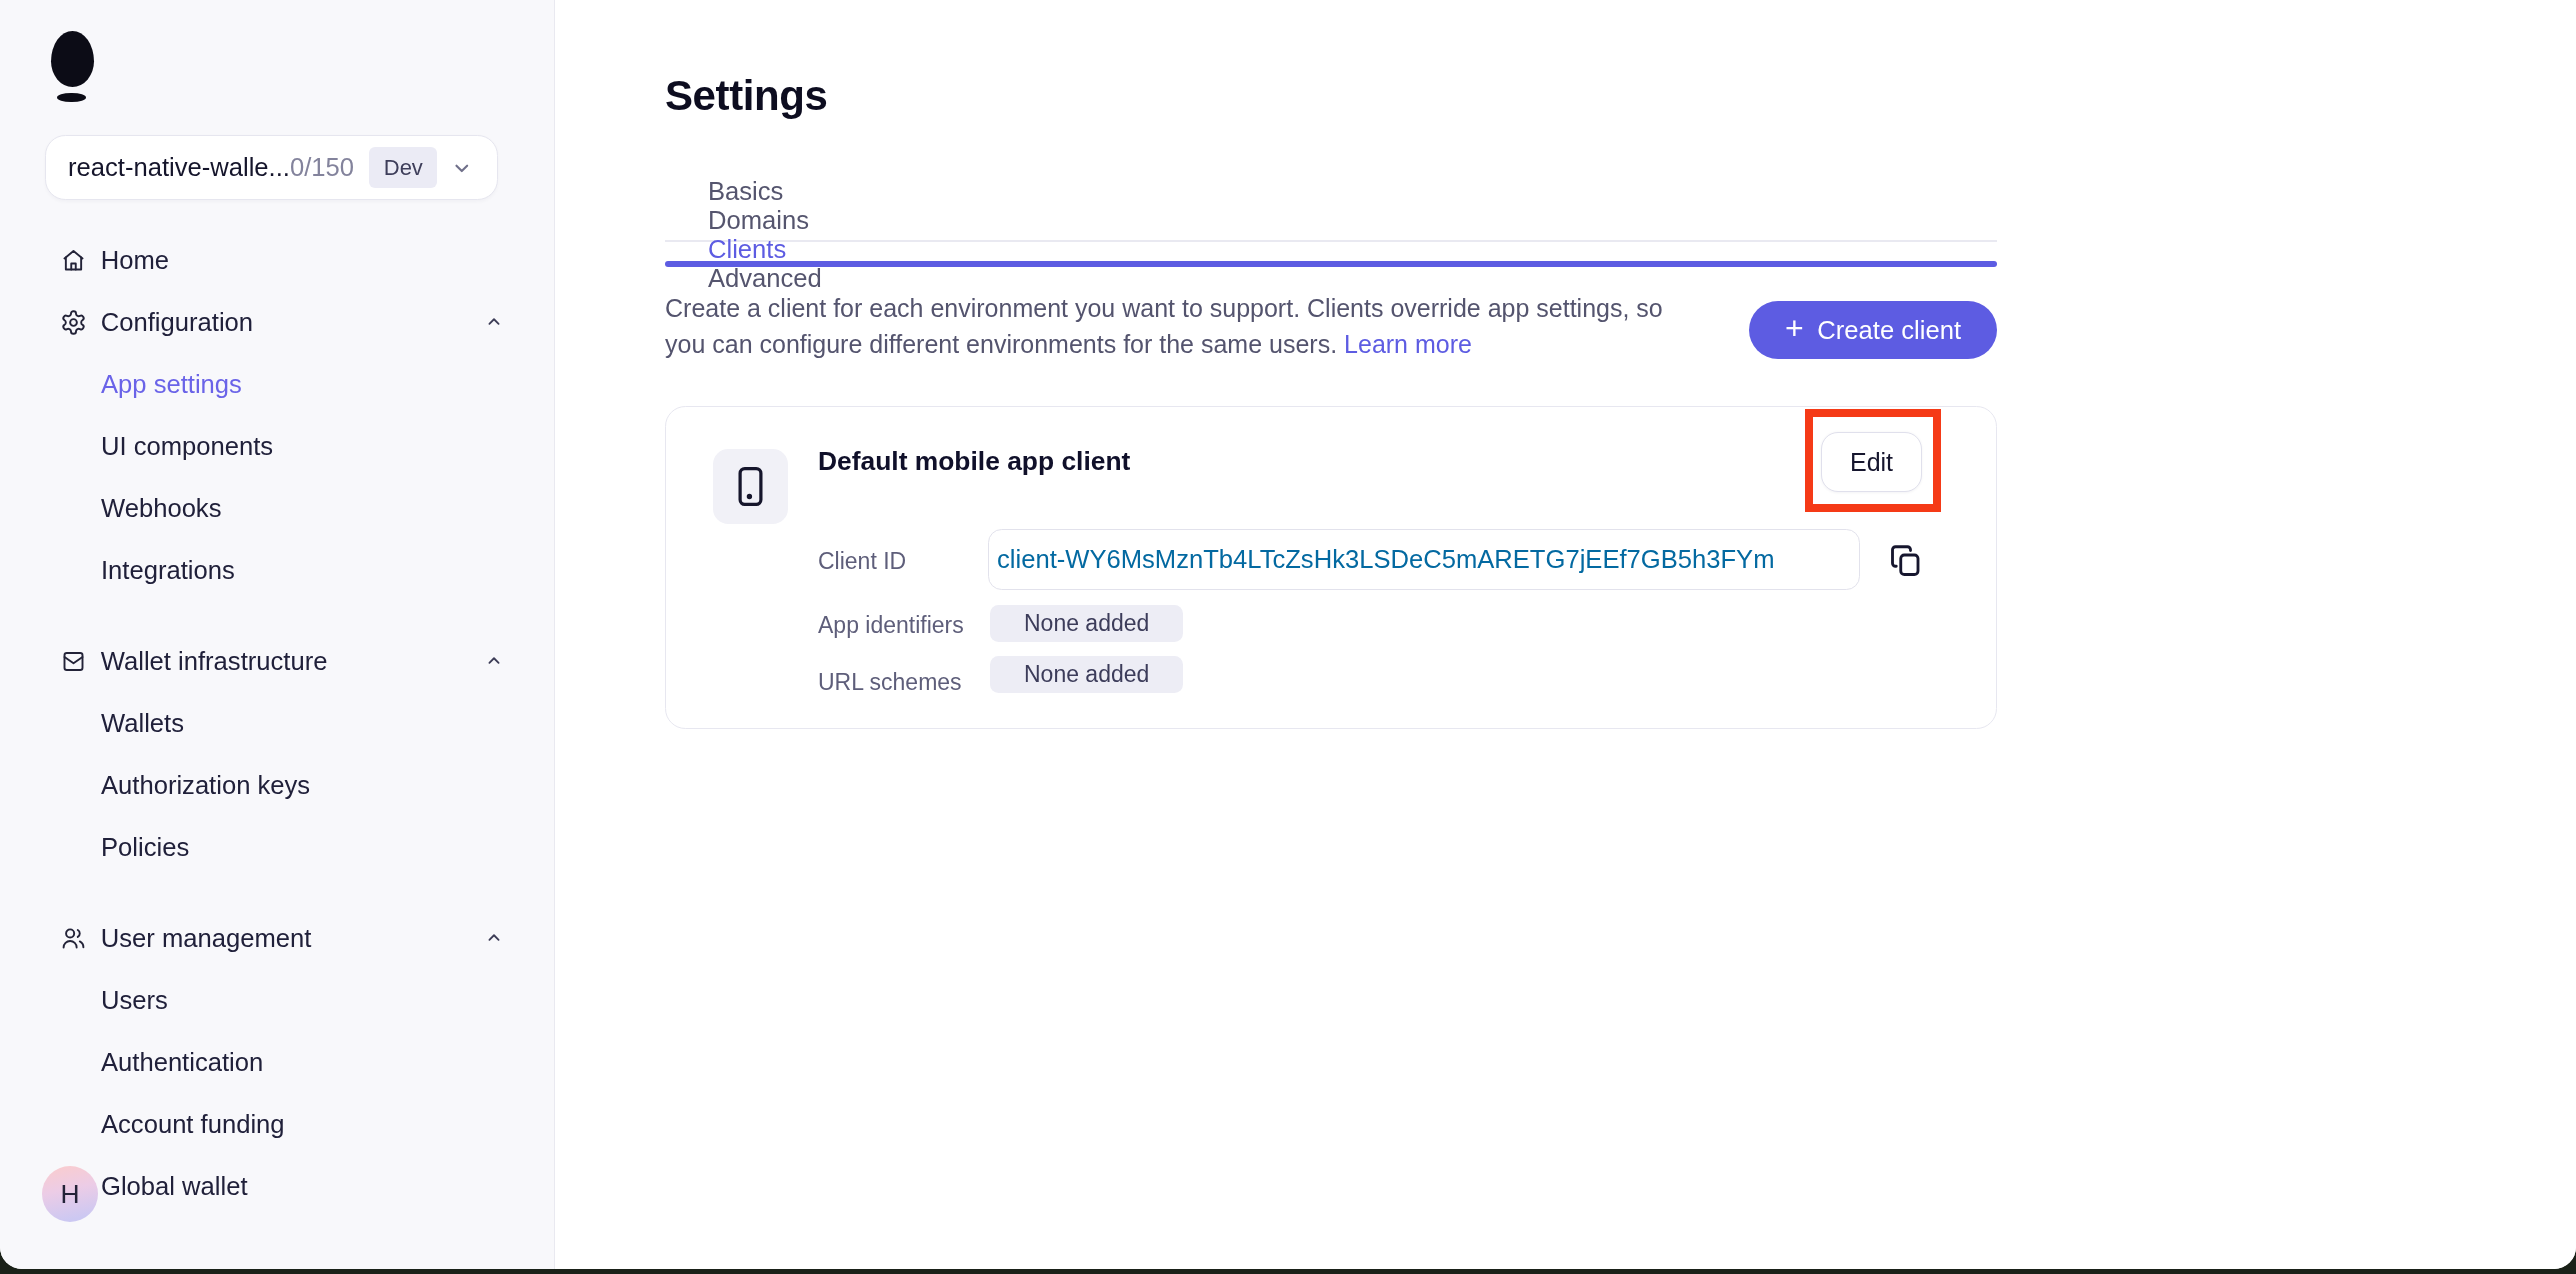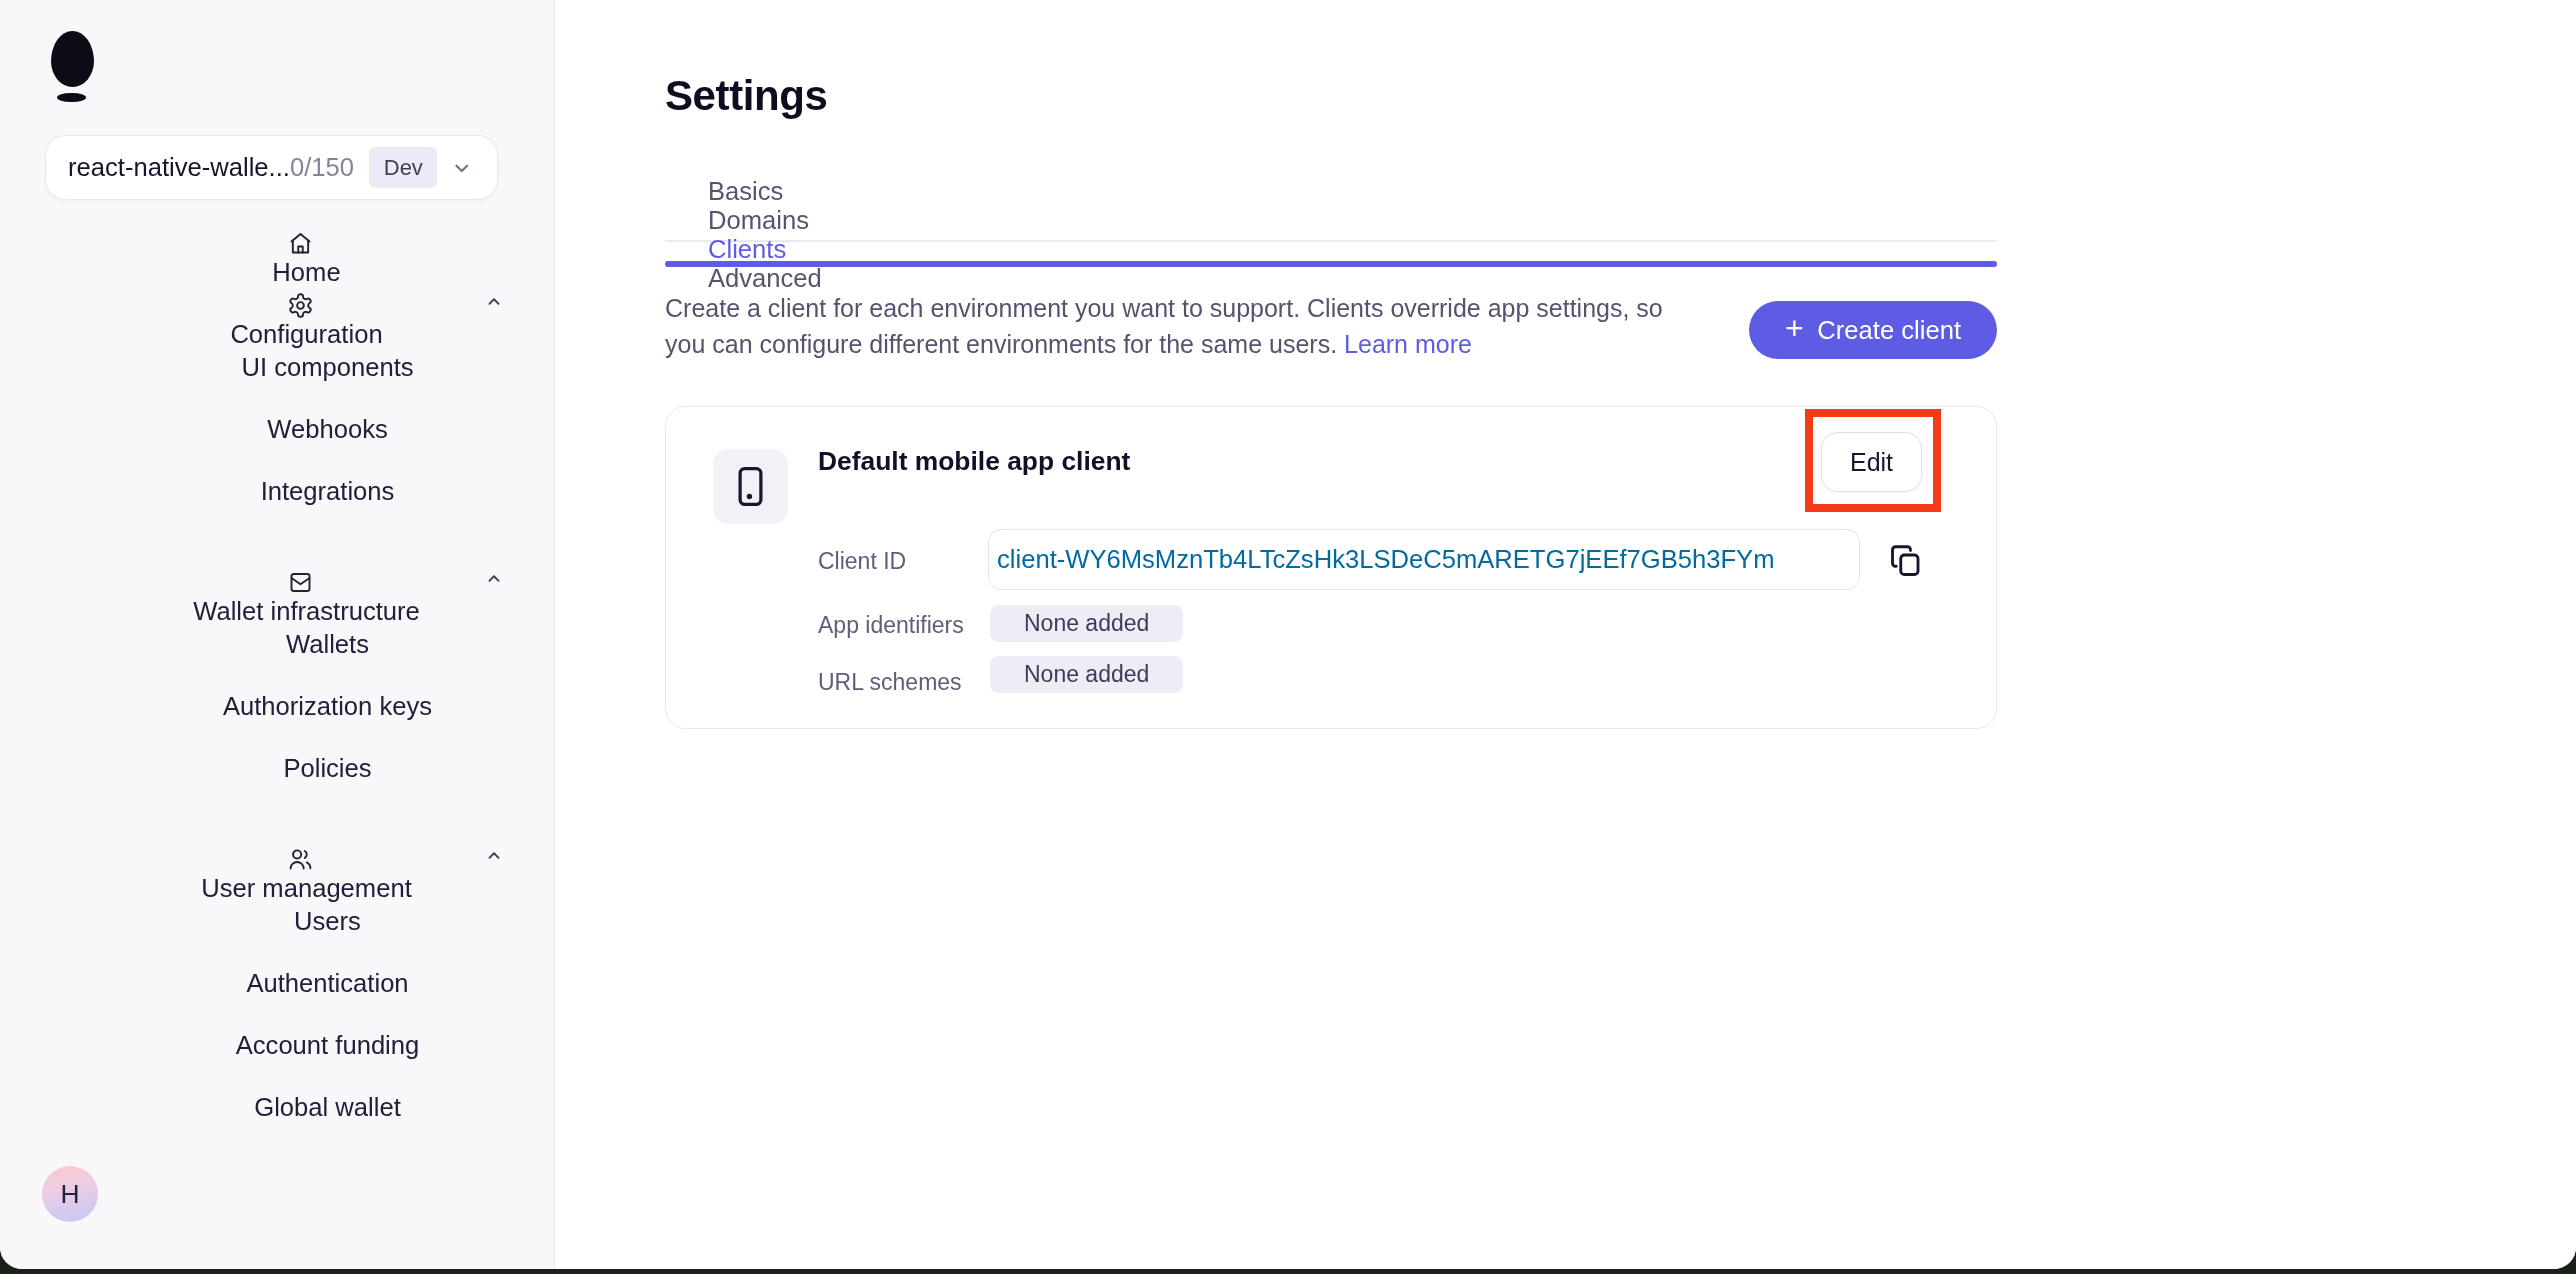--- a/index.html
+++ b/index.html
@@ -36,21 +36,21 @@
   .project-name { font-size:25.6px; color:#15152b; white-space:nowrap; }
   .project-usage { font-size:25.6px; color:#83839c; white-space:nowrap; }
   .env-badge {
     margin-left:15.3px; background:#ebebf5; color:#3e3e5a;
     font-size:22px; padding:7.7px 14.5px; border-radius:6px;
   }
   .selector-chevron { margin-left:auto; color:#70708a; display:flex; }
   .nav { position:absolute; left:0; right:0; top:229px; }
   .nav-item {
     height:62px; display:flex; align-items:center; position:relative;
-    padding-left:59px; font-size:25.6px; color:#20203a; cursor:pointer;flex-direction:column;
+    padding-left:59px; font-size:25.6px; color:#20203a; cursor:pointer;
   }
   .nav-item .nav-icon { width:29px; height:29px; margin-right:12.8px; display:flex; align-items:center; justify-content:center; color:#232338; }
   .nav-item.sub { padding-left:101px; }
   .nav-item.section-gap { margin-top:29px; }
   .nav-item.active { color:#6a63e8; }
   .nav-chevron { position:absolute; right:49px; color:#3c3c56; display:flex; }
   .avatar {
     position:absolute; left:42px; top:1166px; width:56px; height:56px; border-radius:50%;
     background:linear-gradient(168deg,#f8ccd1 8%,#ecccE6 42%,#ccc8f2 88%);
     display:flex; align-items:center; justify-content:center;
@@ -150,20 +150,23 @@
             </svg>
         </span>
         <span>Configuration</span>
         <span class="nav-chevron">
           <svg width="22" height="22" viewBox="0 0 24 24" fill="none" stroke="currentColor" stroke-width="2" stroke-linecap="round" stroke-linejoin="round">
               <polyline points="7 14 12 9 17 14"></polyline>
             </svg>
         </span>
       </div>
 
+      <div class="nav-item sub active">
+        <span>App settings</span>
+      </div>
       <div class="nav-item sub">
         <span>UI components</span>
       </div>
       <div class="nav-item sub">
         <span>Webhooks</span>
       </div>
       <div class="nav-item sub">
         <span>Integrations</span>
       </div>
 

